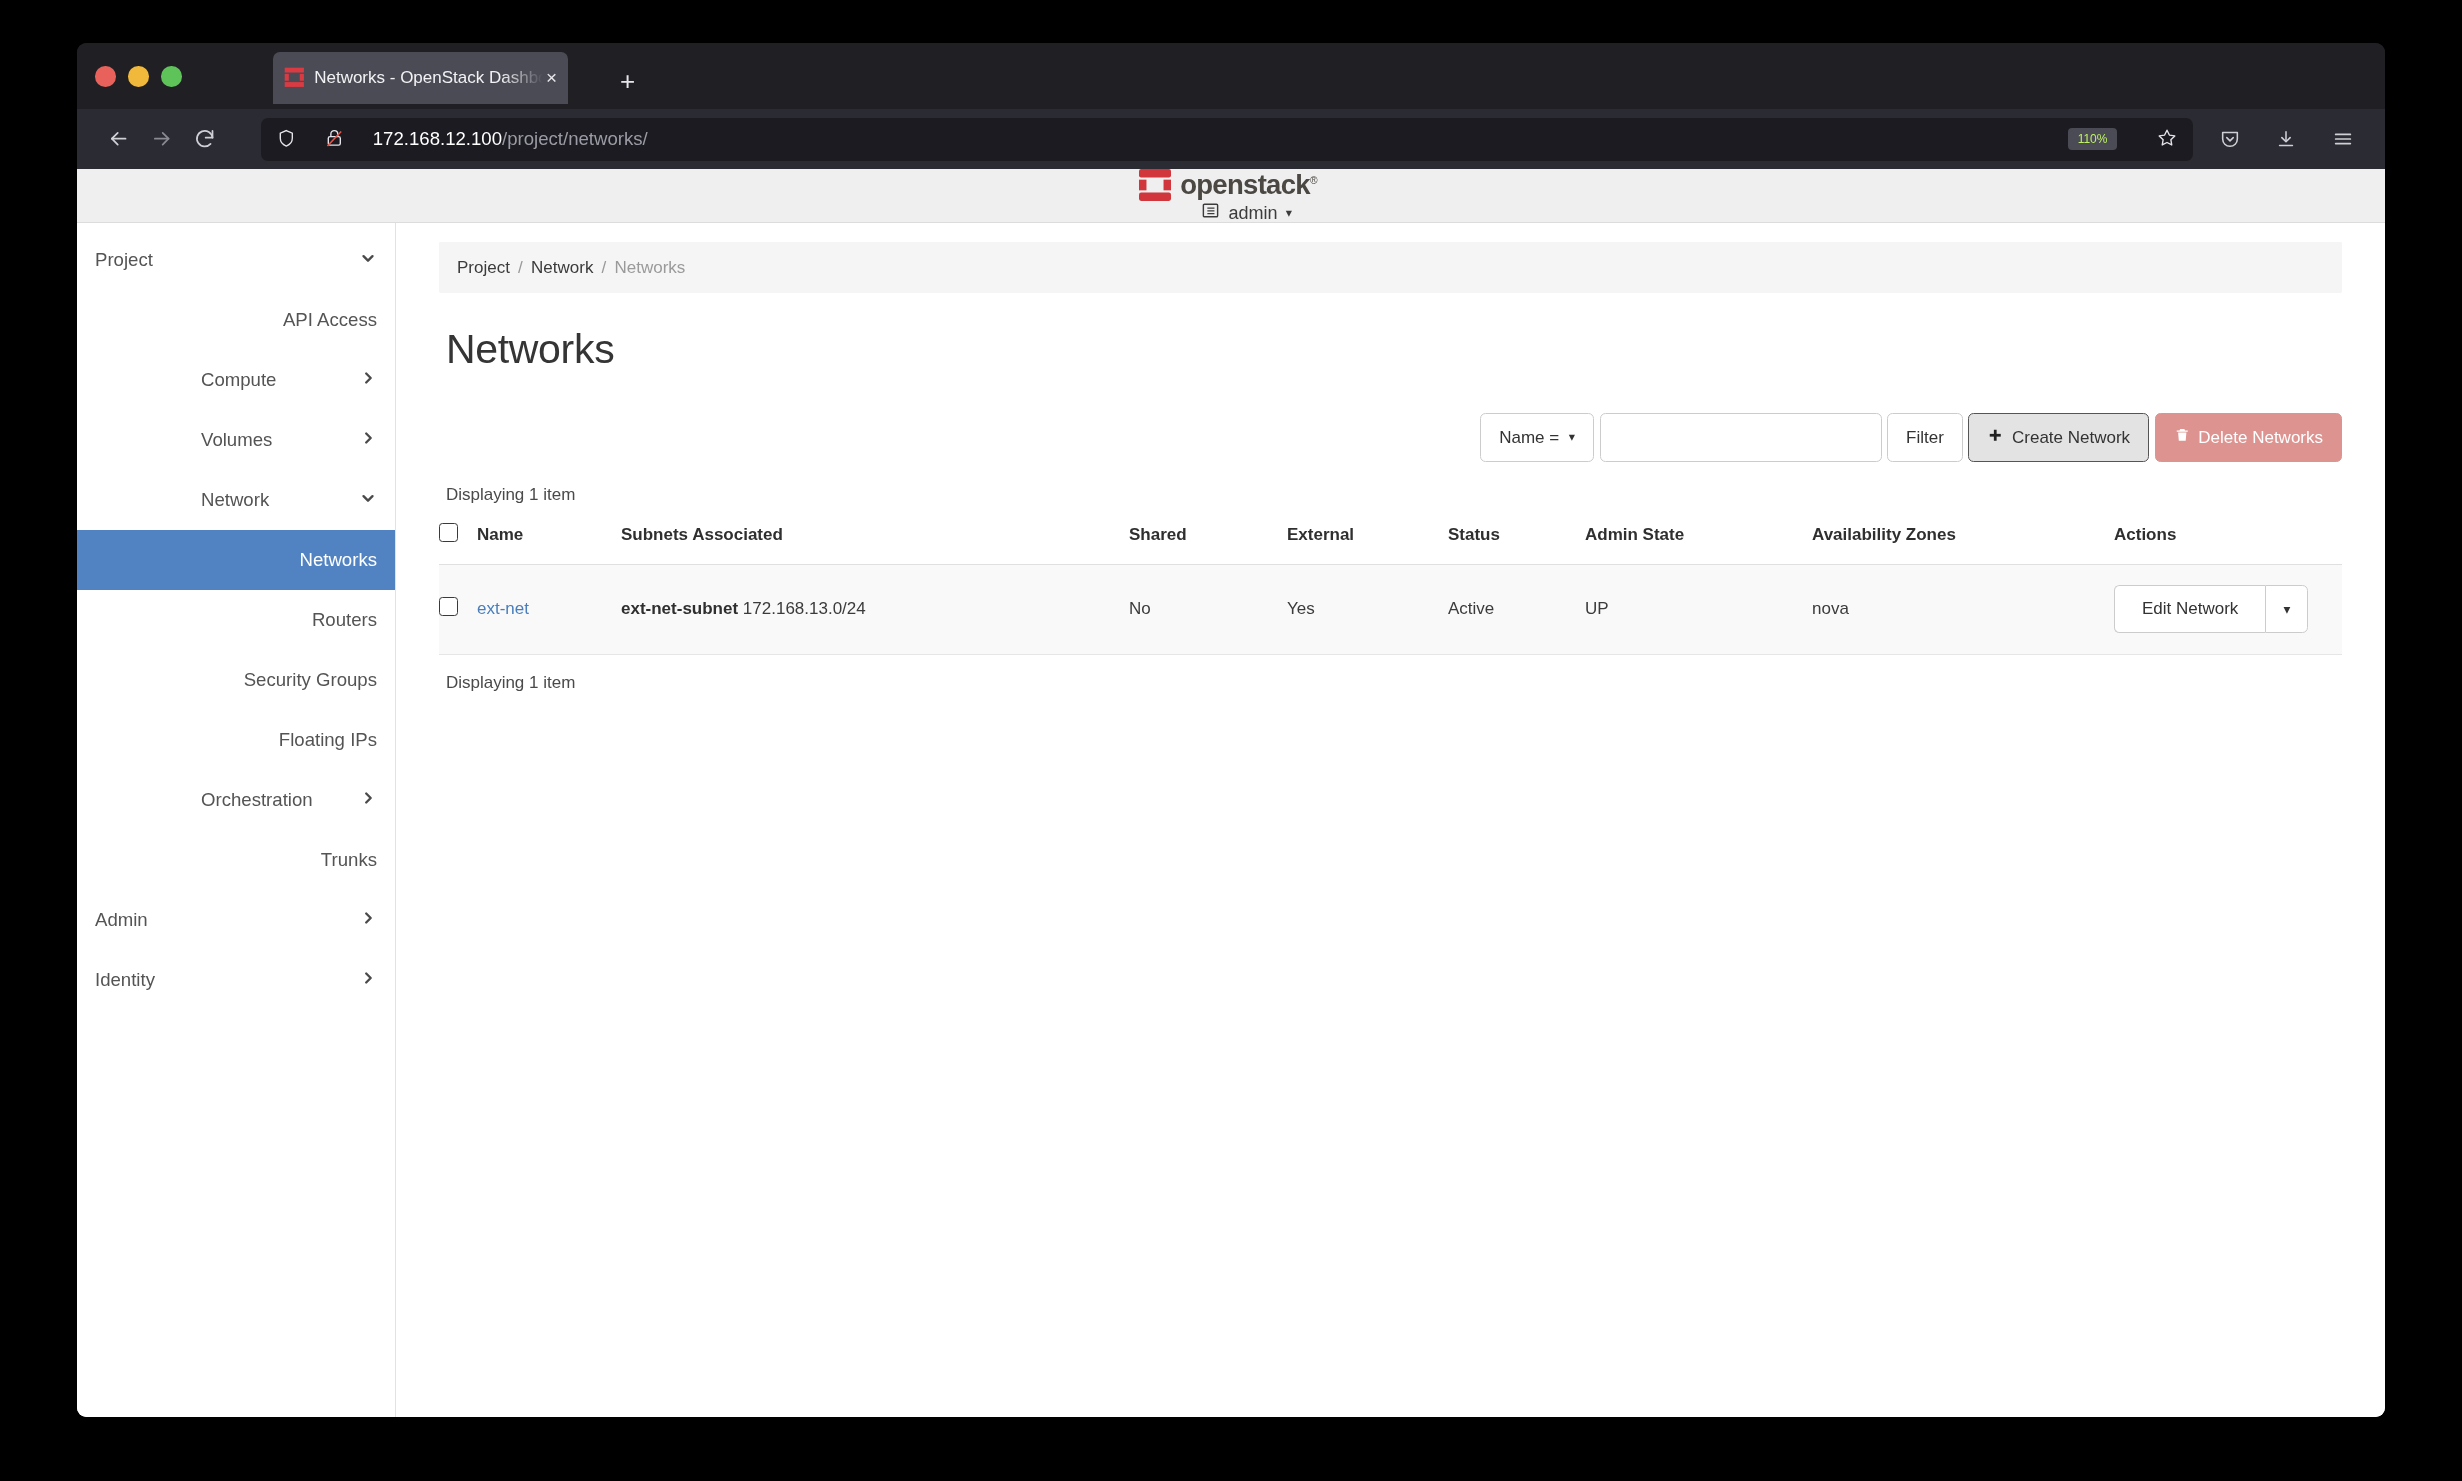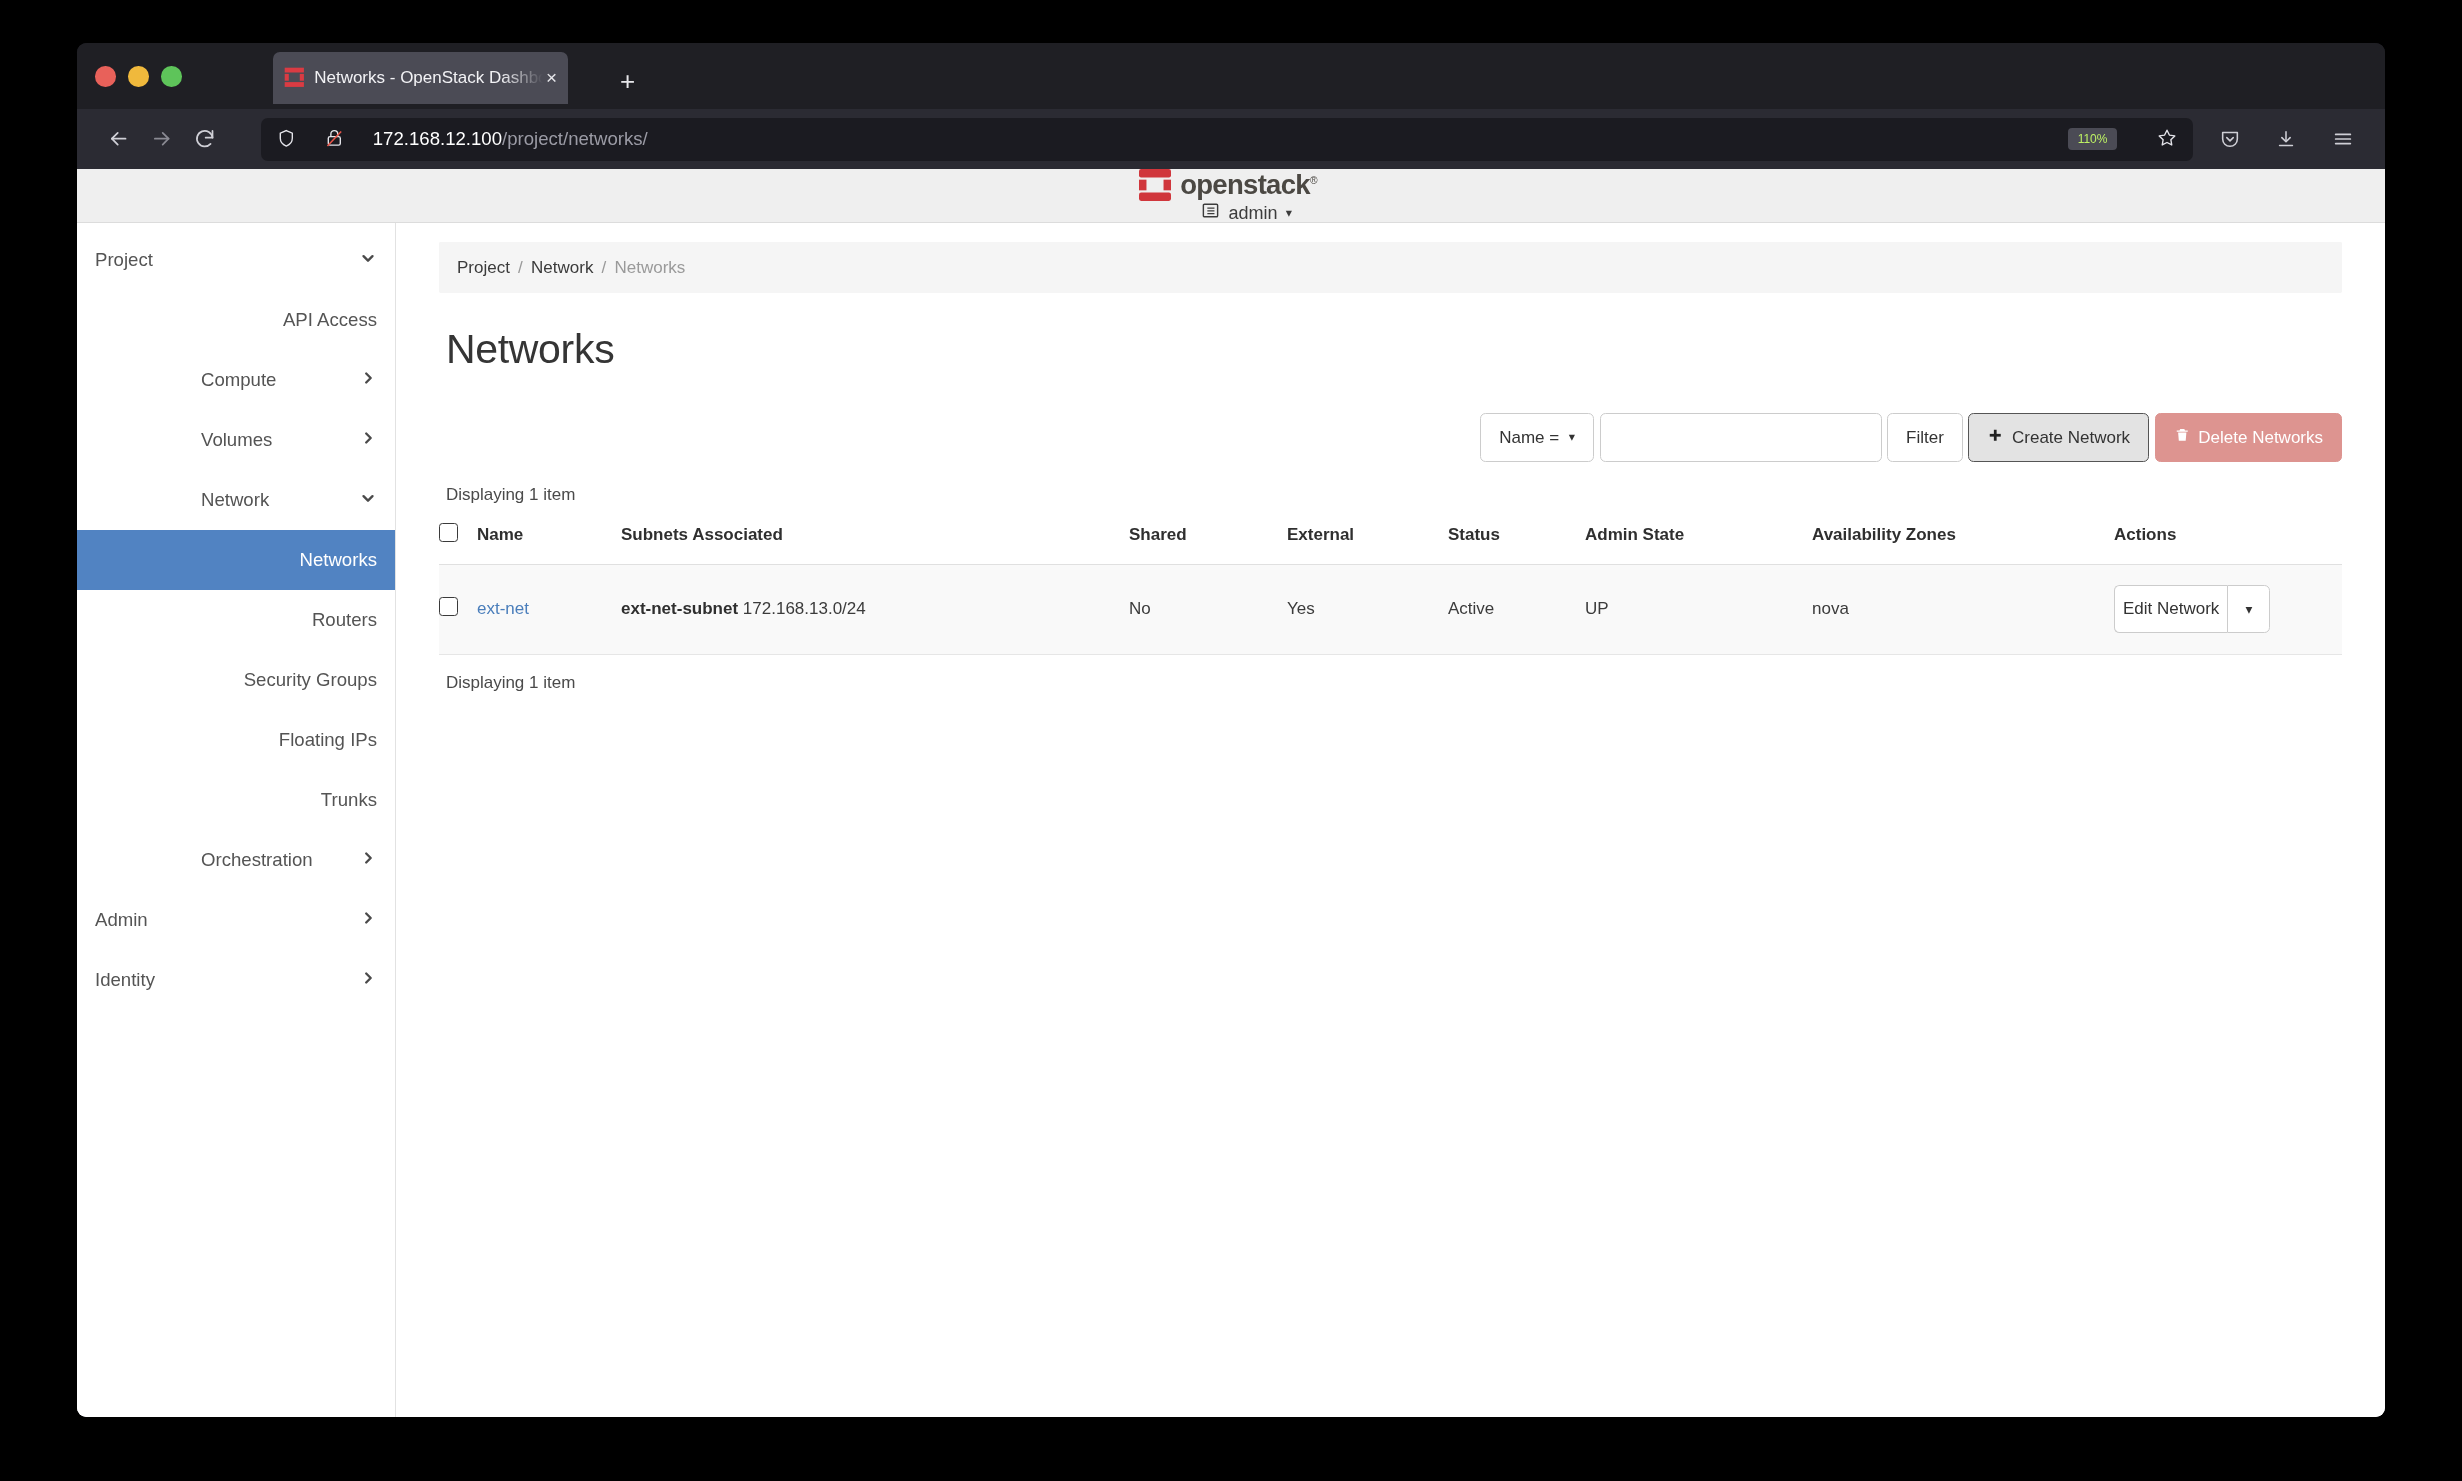--- a/index.html
+++ b/index.html
@@ -306,21 +306,21 @@
 
   .actioncell { display: flex; justify-content: flex-start; }
   .splitbtn { display: flex; }
   .splitbtn .main-a {
     height: 48px;
     border: 0.7px solid #cccccc;
     border-right: none;
     border-radius: 5.5px 0 0 5.5px;
     background: #ffffff;
     font-size: 17px; color: #333;
-    display: flex; align-items: center; padding: 0 8px;
+    display: flex; align-items: center; padding: 0 27px;
   }
   .splitbtn .caret-a {
     height: 48px; width: 43px;
     border: 0.7px solid #cccccc;
     border-radius: 0 5.5px 5.5px 0;
     background: #ffffff;
     font-size: 13.7px; color: #333;
     display: flex; align-items: center; justify-content: center;
   }
   .footcount {
@@ -493,28 +493,28 @@
           </div>
           <div class="navitem leaf">
             <span>Routers</span>
           </div>
           <div class="navitem leaf">
             <span>Security Groups</span>
           </div>
           <div class="navitem leaf">
             <span>Floating IPs</span>
           </div>
-          <div class="navitem leaf">
-            <span>Trunks</span>
-          </div>
           <div class="navitem sub withchev">
             <span>Orchestration</span>
             <span class="chev"><svg width="18" height="18" viewBox="0 0 20 20" fill="none" stroke="#4a4a4a" stroke-width="2.6" stroke-linecap="round" stroke-linejoin="round">
                 <path d="M8 5l5 5-5 5"></path>
               </svg></span>
+          </div>
+          <div class="navitem leaf">
+            <span>Trunks</span>
           </div>
           <div class="navitem top">
             <span>Admin</span>
             <span class="chev"><svg width="18" height="18" viewBox="0 0 20 20" fill="none" stroke="#4a4a4a" stroke-width="2.6" stroke-linecap="round" stroke-linejoin="round">
                 <path d="M8 5l5 5-5 5"></path>
               </svg></span>
           </div>
           <div class="navitem top">
             <span>Identity</span>
             <span class="chev"><svg width="18" height="18" viewBox="0 0 20 20" fill="none" stroke="#4a4a4a" stroke-width="2.6" stroke-linecap="round" stroke-linejoin="round">

